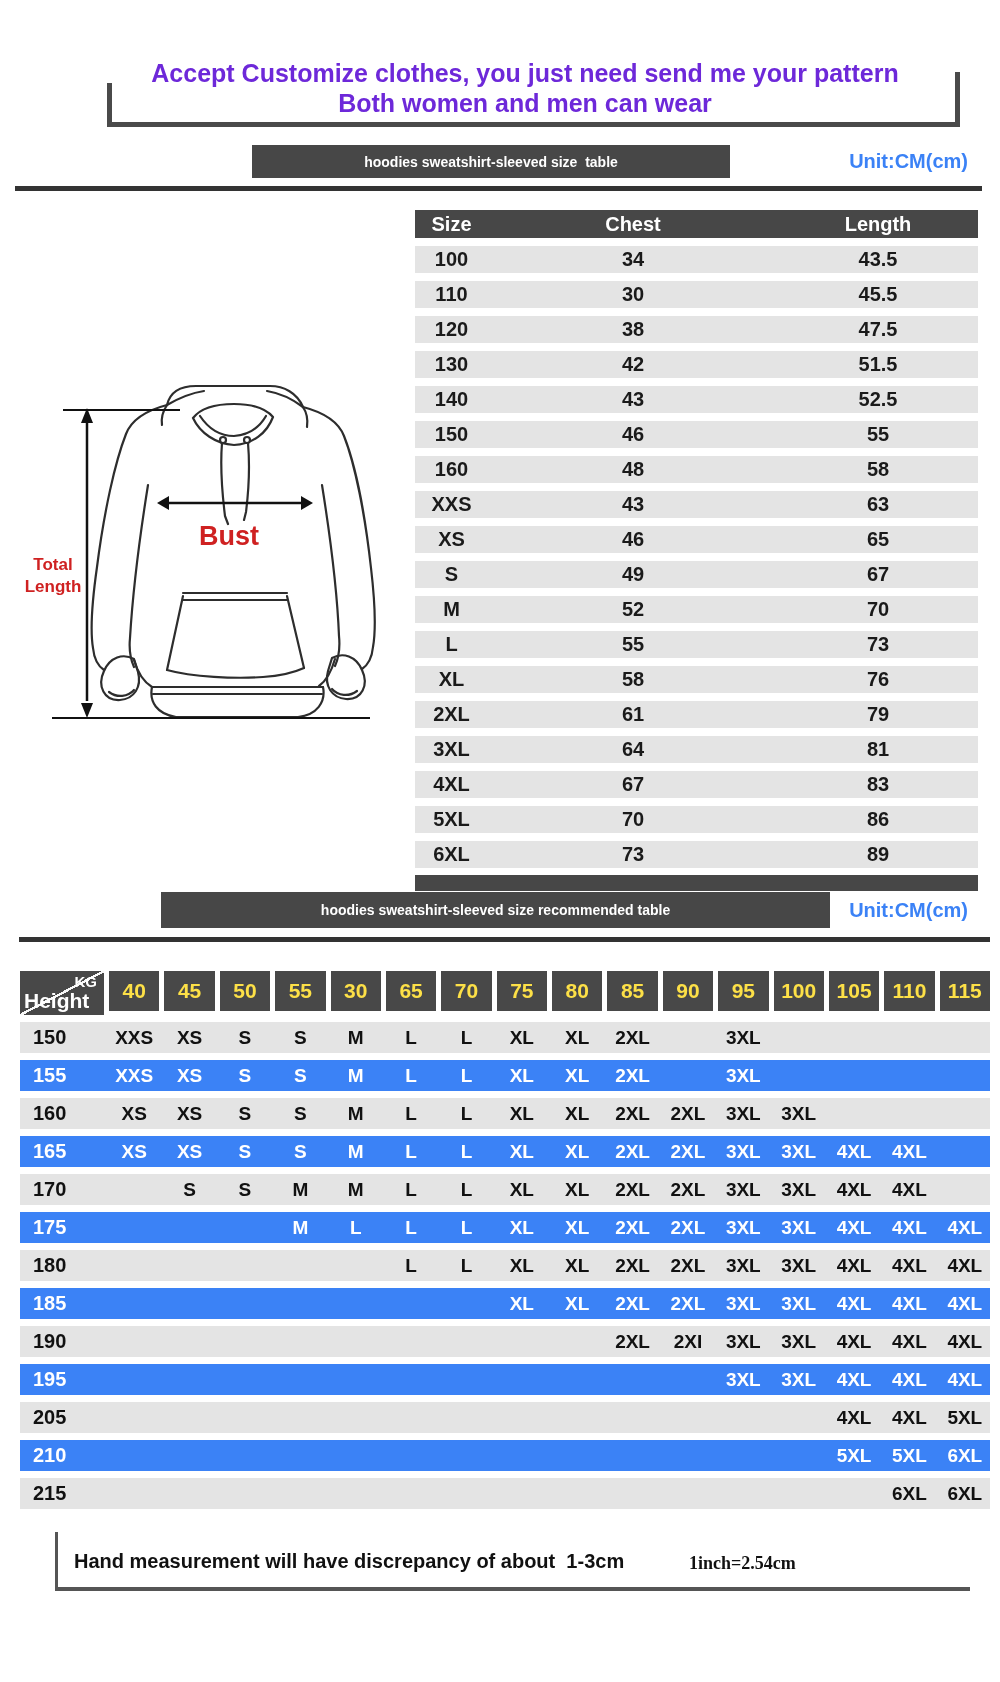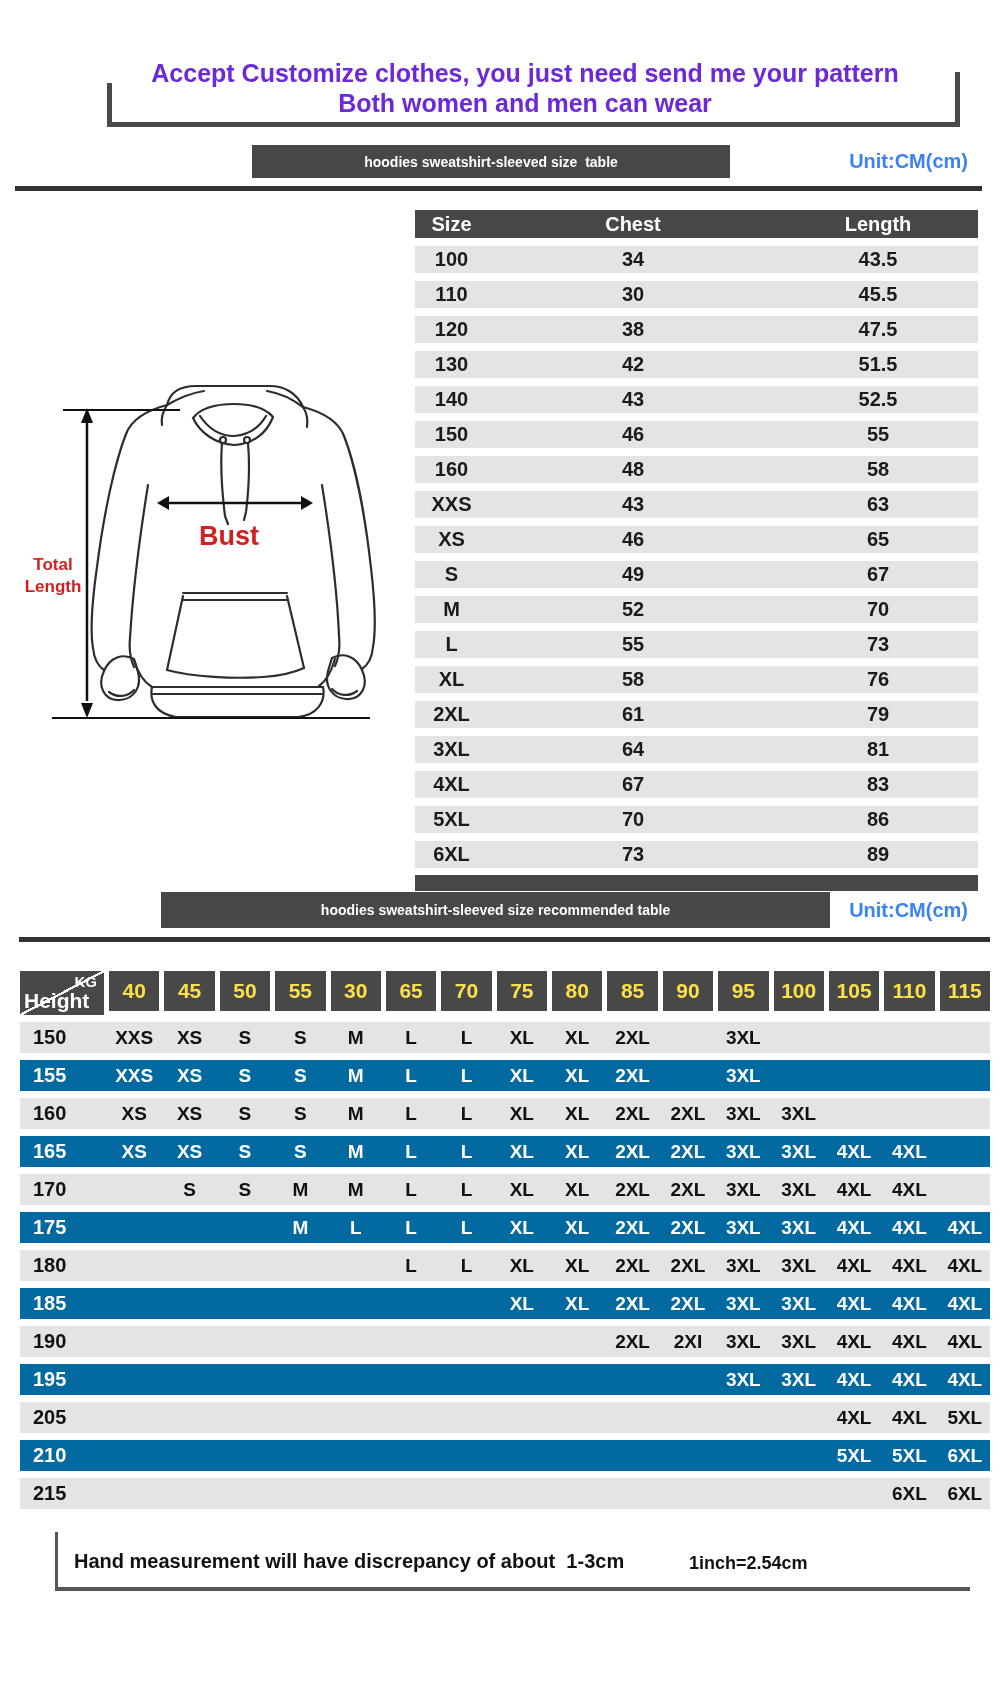--- a/index.html
+++ b/index.html
@@ -36,26 +36,26 @@
   
   .matrix{left:20px;top:971px;width:970px;}
   .mx-grid{display:grid;grid-template-columns:84px repeat(16,1fr);column-gap:5px;}
   .mx-header .mx-hcell{background:#484848;color:#fde047;height:40px;display:flex;align-items:center;justify-content:center;font-size:21px;}
   .mx-corner{position:relative;height:44px;
     background:linear-gradient(to bottom right,#484848 48.6%,#f8f8f8 48.6%,#f8f8f8 51.6%,#484848 51.6%);}
   .mx-corner .kg{position:absolute;top:2px;right:7px;font-size:15px;color:#fff;}
   .mx-corner .hgt{position:absolute;bottom:2px;left:4px;font-size:21px;color:#fff;}
   .mx-row{height:31px;margin-top:7px;font-size:19px;}
   .mx-row.light{background:#e4e4e4;color:#111;}
-  .mx-row.dark{background:#0369a1;color:#fff;}
+  .mx-row.dark{background:#3b82f6;color:#fff;}
   .mx-row .lbl{display:flex;align-items:center;padding-left:13px;font-size:20px;}
   .mx-row .cell{display:flex;align-items:center;justify-content:center;}
   
   .note{left:74px;top:1550px;font-size:20px;white-space:pre;}
-  .conversion{left:689px;top:1553px;font-size:18px;}
+  .conversion{left:689px;top:1553px;font-size:18px;font-family:Liberation Serif, serif;}
   .fbracket-v{left:55px;top:1532px;width:3px;height:59px;background:#555;}
   .fbracket-h{left:55px;top:1587px;width:915px;height:4px;background:#555;}
   
   .hoodie{left:20px;top:330px;}
   svg text{font-family:"Liberation Sans",sans-serif;font-weight:700;}
 </style>
 </head>
 <body>
 
 <div class="abs heading">

